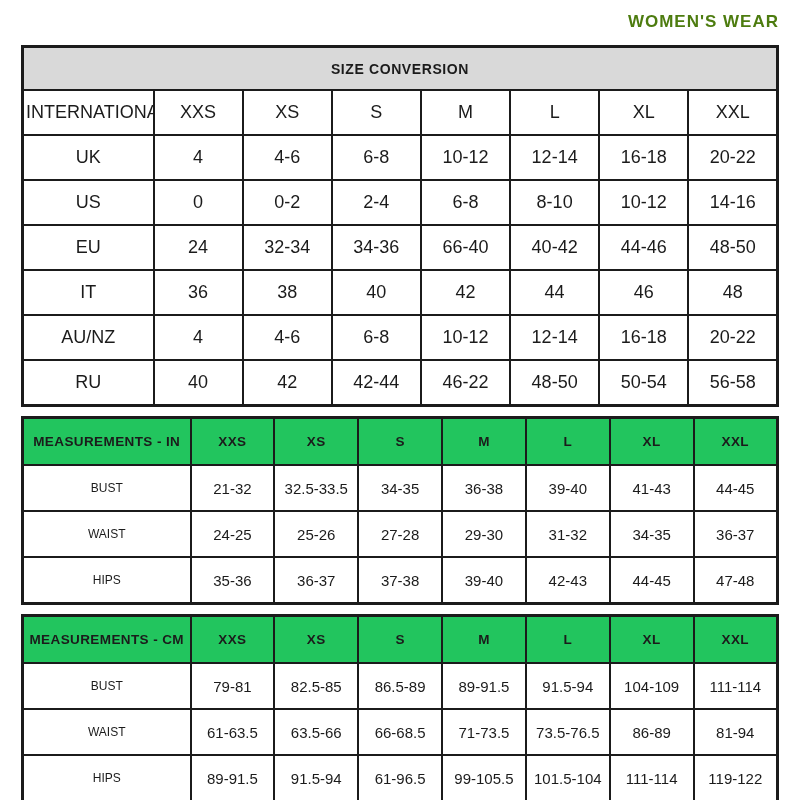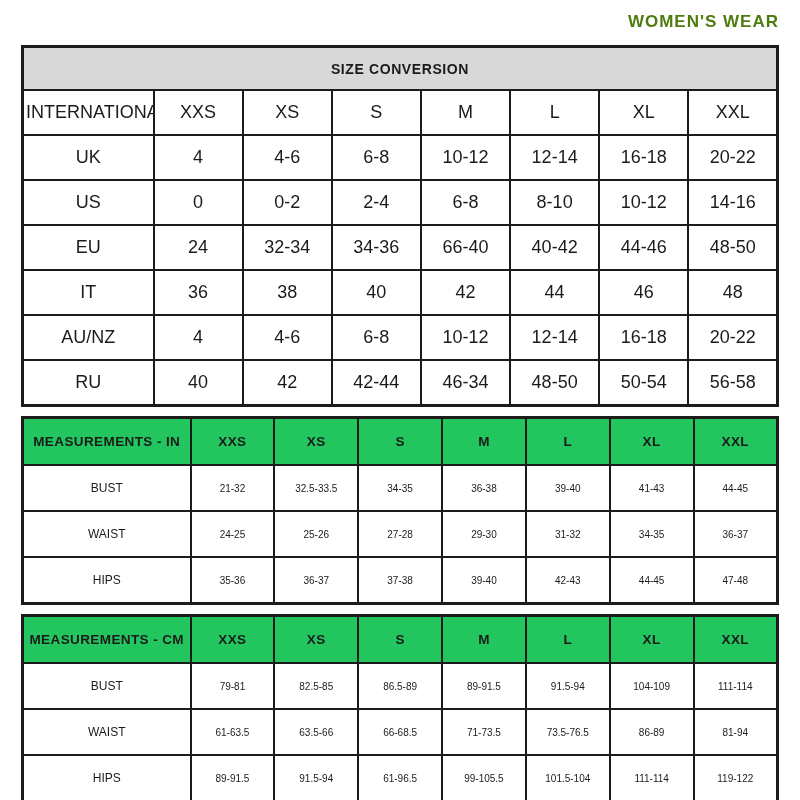--- a/index.html
+++ b/index.html
@@ -52,21 +52,21 @@
   
   table.meas td { height: 44px; }
   table.meas tr.hdr td {
     background: #22c55e;
     font-weight: bold;
     font-size: 13.5px;
     letter-spacing: 0.4px;
     height: 45px;
   }
   table.meas td.rowlabel { font-size: 12px; }
-  table.meas td.val { font-size: 10px; }
+  table.meas td.val { font-size: 15px; }
 </style>
 </head>
 <body>
 
 <main>
   <h1>WOMEN'S WEAR</h1>
   <table class="t conv">
       <colgroup>
         <col style="width: 131px;">
         <col>
@@ -139,21 +139,21 @@
           <td class="val">10-12</td>
           <td class="val">12-14</td>
           <td class="val">16-18</td>
           <td class="val">20-22</td>
         </tr>
         <tr>
           <td class="rowlabel">RU</td>
           <td class="val">40</td>
           <td class="val">42</td>
           <td class="val">42-44</td>
-          <td class="val">46-34</td>
+          <td class="val">46-22</td>
           <td class="val">48-50</td>
           <td class="val">50-54</td>
           <td class="val">56-58</td>
         </tr>
       </tbody>
     </table>
   <table class="t meas">
       <colgroup>
         <col style="width: 168px;">
         <col>

